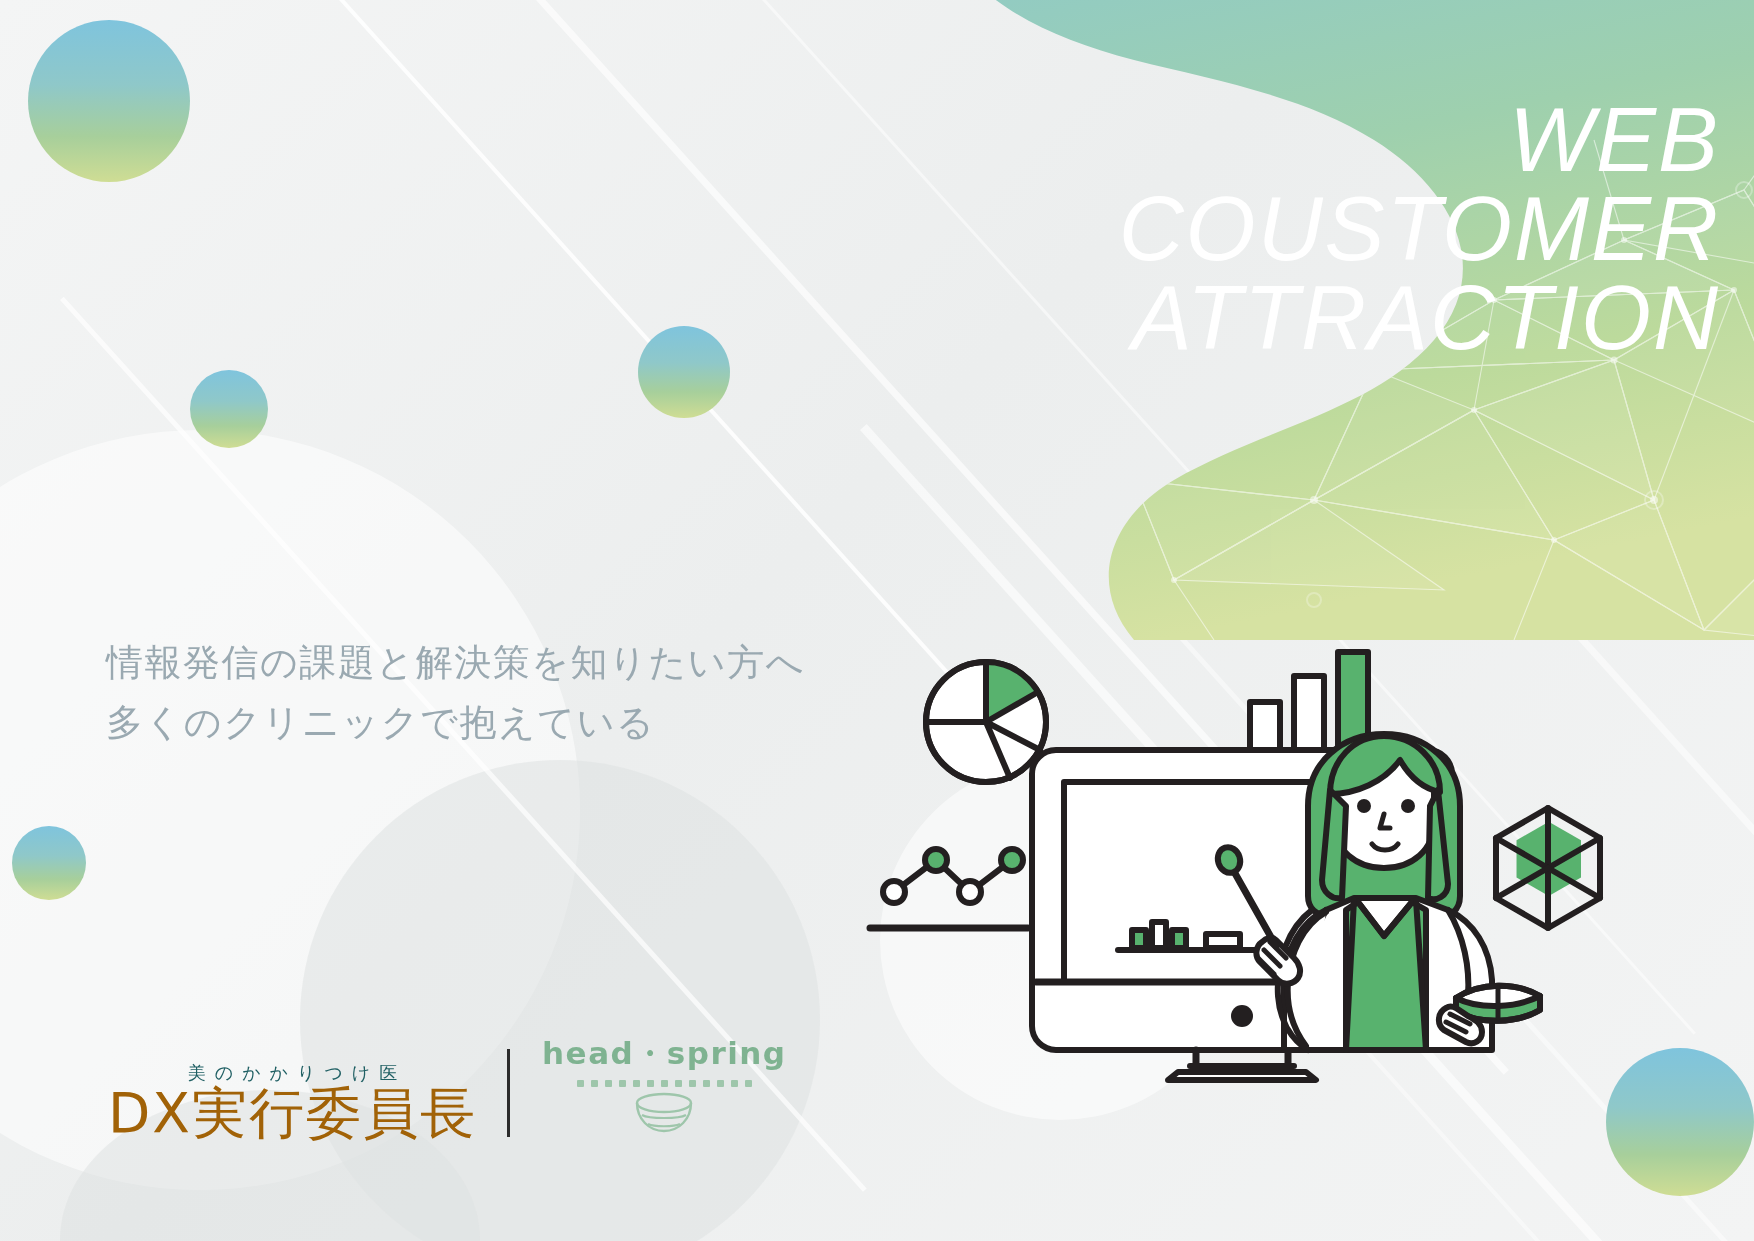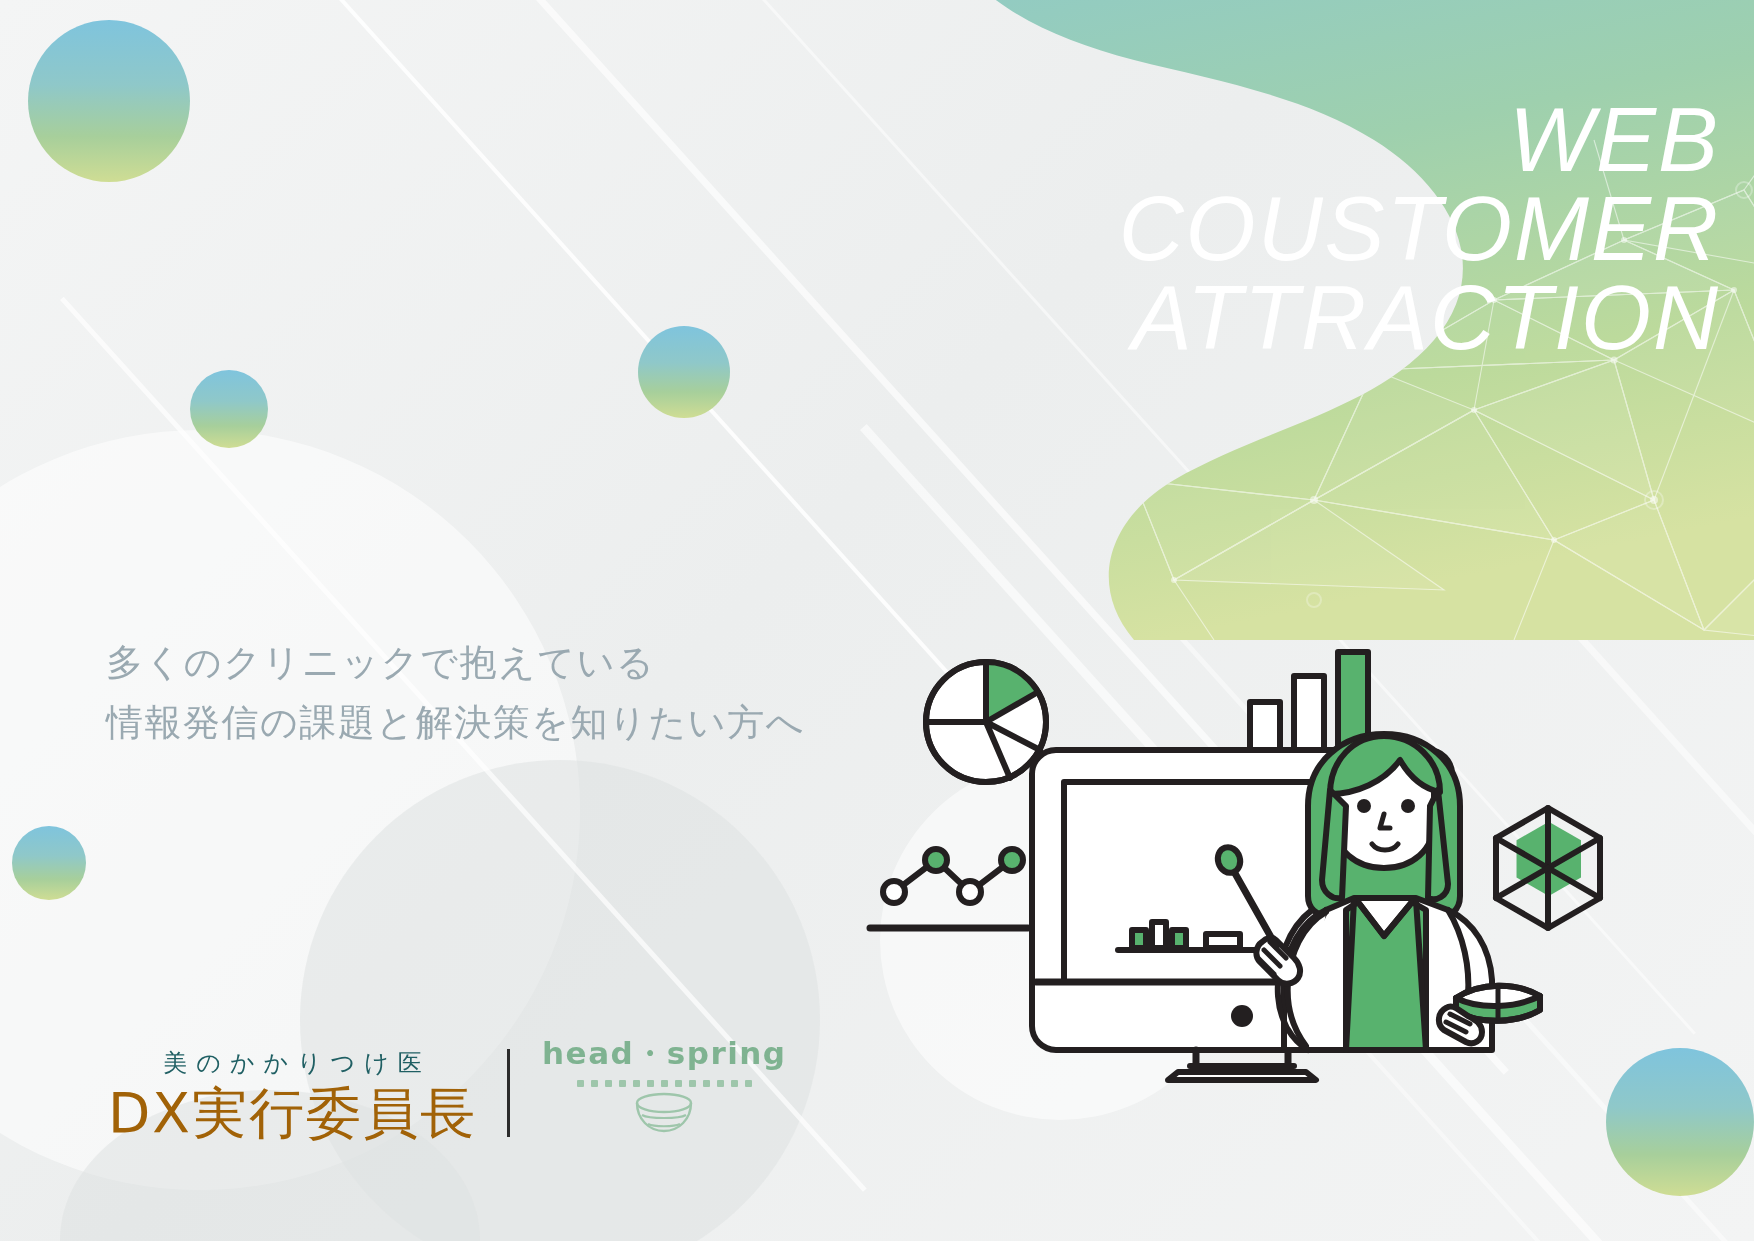--- a/index.html
+++ b/index.html
@@ -34,22 +34,22 @@
   .jp-title{position:absolute;left:104px;top:506px;
     font-family:"DejaVu Sans","Liberation Sans",sans-serif;font-weight:700;
     font-size:74px;line-height:1.08;letter-spacing:2px;color:#8a9ba3;white-space:nowrap;}
   .jp-sub{position:absolute;left:106px;top:633px;
     font-family:"DejaVu Sans","Liberation Sans",sans-serif;font-weight:400;
     font-size:37px;line-height:1.62;letter-spacing:1.5px;color:#9aa9b1;white-space:nowrap;}
 
   
   .logo-row{position:absolute;left:108px;top:1018px;display:flex;align-items:flex-end;gap:0;}
   .dx-block{display:flex;flex-direction:column;align-items:center;}
-  .dx-tag{font-family:"DejaVu Sans","Liberation Sans",sans-serif;font-size:24px;letter-spacing:9px;
-    color:#1f5f63;margin-bottom:7px;padding-left:9px;font-weight:500;white-space:nowrap;}
+  .dx-tag{font-family:"DejaVu Sans","Liberation Sans",sans-serif;font-size:18px;letter-spacing:9px;
+    color:#1f5f63;margin-bottom:1px;padding-left:9px;font-weight:500;white-space:nowrap;}
   .dx-main{font-family:"DejaVu Sans","Liberation Sans",sans-serif;font-size:55px;font-weight:500;
     letter-spacing:2px;color:#a16207;line-height:1;white-space:nowrap;}
   .logo-divider{width:3px;height:88px;background:#2b2b2b;margin:0 32px 4px 30px;}
   .hs-block{display:flex;flex-direction:column;align-items:center;padding-bottom:4px;}
   .hs-word{font-family:"DejaVu Sans","Liberation Sans",sans-serif;font-weight:700;font-size:31px;
     letter-spacing:1.5px;color:#7fb391;line-height:1;white-space:nowrap;margin-top:20px;}
   .hs-dots{display:flex;gap:7px;margin-top:11px;}
   .hs-dots i{display:block;width:7px;height:7px;background:#9ec6ab;border-radius:1px;}
 
   
@@ -157,22 +157,22 @@
   <div class="sphere" style="left:12px;top:826px;width:74px;height:74px;"></div>
   <div class="sphere" style="left:1606px;top:1048px;width:148px;height:148px;"></div>
 
   <div class="eng-title">
     <div>WEB</div>
     <div>COUSTOMER</div>
     <div>ATTRACTION</div>
   </div>
 
   <div class="jp-sub">
+    <div>情報発信の課題と解決策を知りたい方へ</div>
     <div>多くのクリニックで抱えている</div>
-    <div>情報発信の課題と解決策を知りたい方へ</div>
   </div>
 
   <div class="logo-row">
     <div class="dx-block">
       <div class="dx-tag">美のかかりつけ医</div>
       <div class="dx-main">DX実行委員長</div>
     </div>
     <div class="logo-divider"></div>
     <div class="hs-block">
       <div class="hs-word">head・spring</div>

